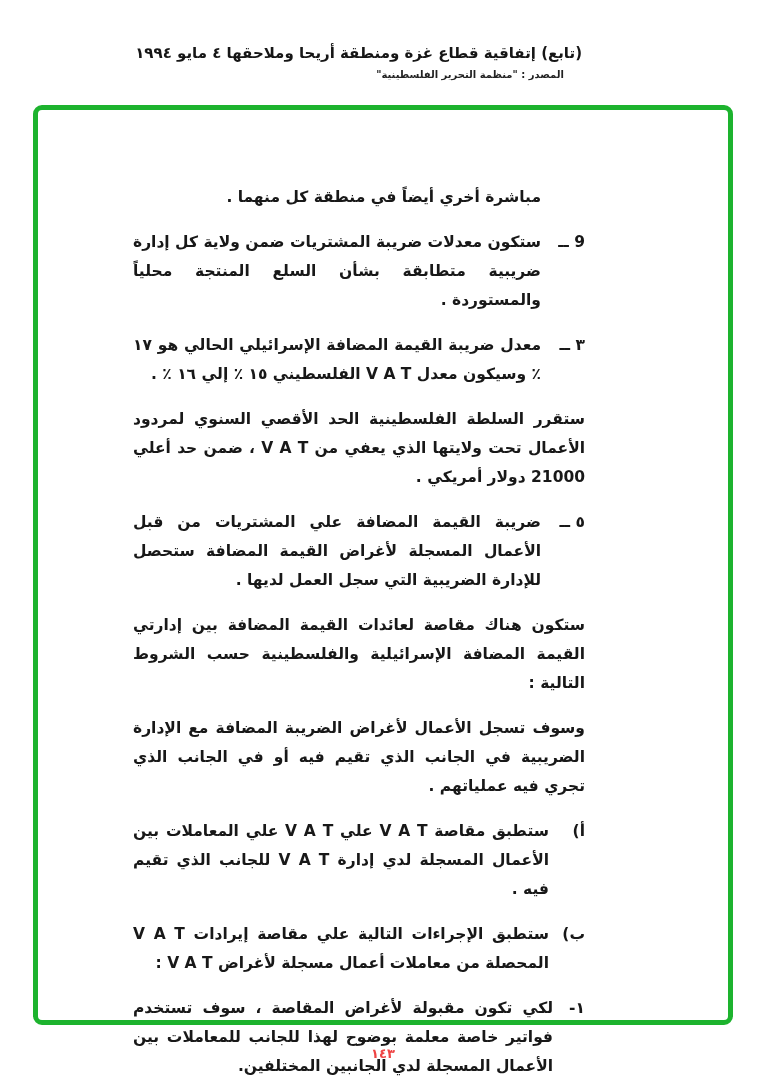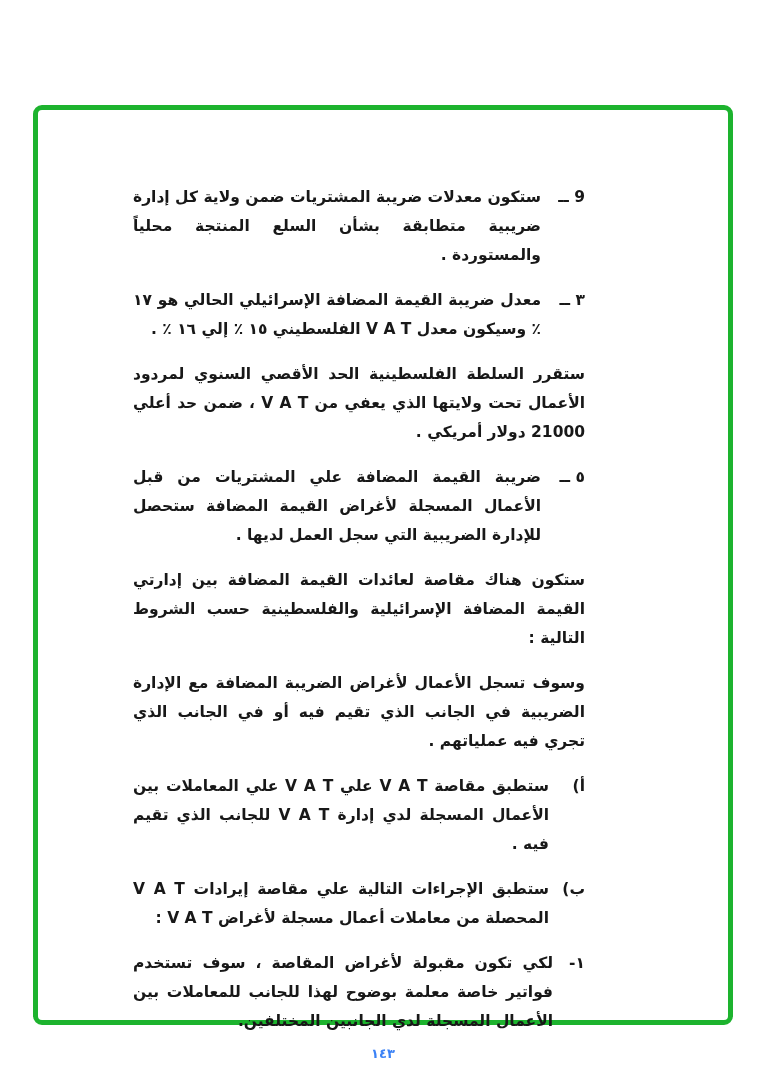--- a/index.html
+++ b/index.html
@@ -79,33 +79,40 @@
   }
   .page-number {
     position: absolute;
     top: 1046px;
     left: 0;
     width: 100%;
     text-align: center;
     direction: rtl;
     font-size: 13px;
     font-weight: 700;
-    color: #3b82f6;
+    color: #ef4444;
     letter-spacing: 3px;
   }
 </style>
 </head>
 <body>
 
 <div class="page">
 
+  <div class="header">
+    <div class="header-title">(تابع) إتفاقية قطاع غزة ومنطقة أريحا وملاحقها ٤ مايو ١٩٩٤</div>
+    <div class="header-source">المصدر :  "منظمة التحرير الفلسطينية"</div>
+  </div>
 
   <div class="green-box"></div>
 
   <div class="content" id="content">
+      <div class="para t-continuation">
+        <span class="ptext">مباشرة أخري أيضاً في منطقة كل منهما .</span>
+      </div>
       <div class="para t-numbered">
         <span class="marker">9 ــ</span>
         <span class="ptext">ستكون معدلات ضريبة المشتريات ضمن ولاية كل إدارة ضريبية متطابقة بشأن السلع المنتجة محلياً والمستوردة .</span>
       </div>
       <div class="para t-numbered">
         <span class="marker">٣ ــ</span>
         <span class="ptext">معدل ضريبة القيمة المضافة الإسرائيلي الحالي هو ١٧ ٪ وسيكون معدل V A T الفلسطيني ١٥ ٪ إلي ١٦ ٪ .</span>
       </div>
       <div class="para t-numbered">
         <span class="ptext">ستقرر السلطة الفلسطينية الحد الأقصي السنوي لمردود الأعمال تحت ولايتها الذي يعفي من V A T ، ضمن حد أعلي 21000 دولار أمريكي .</span>

